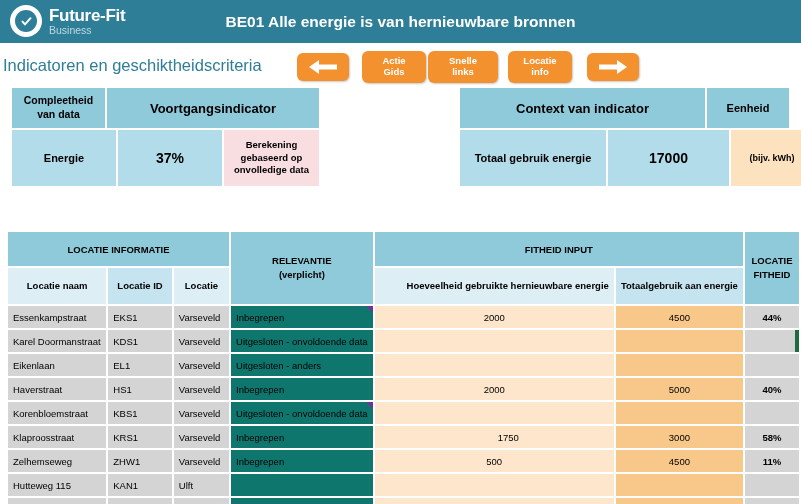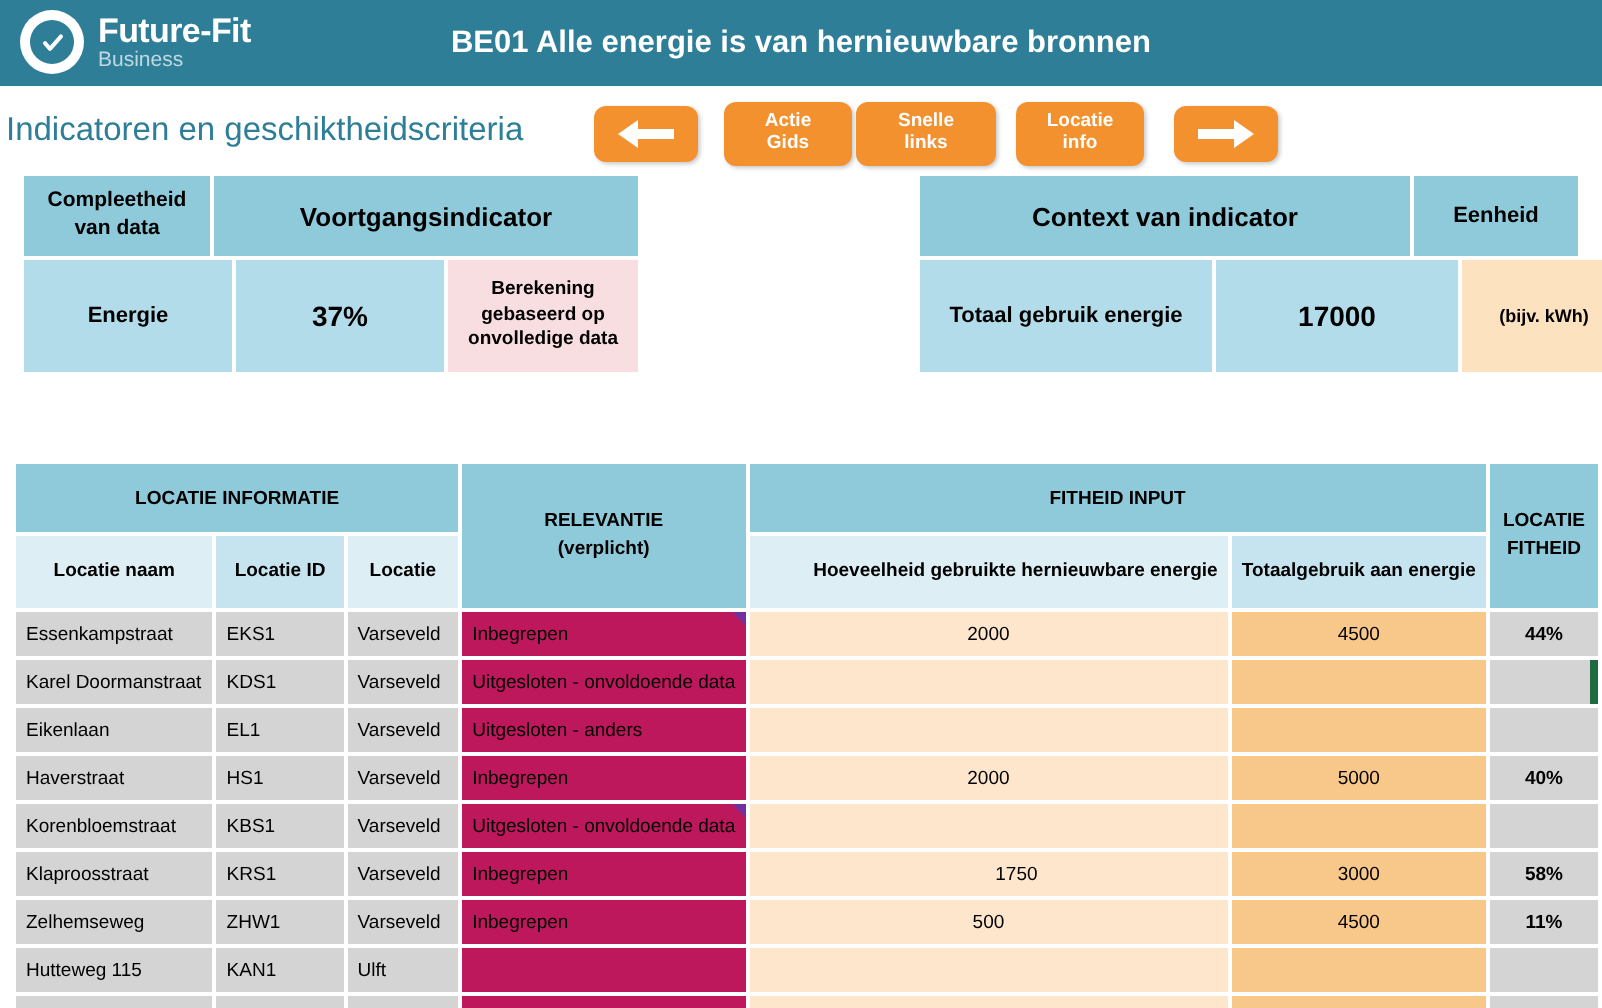--- a/index.html
+++ b/index.html
@@ -129,21 +129,21 @@
   .sub-hdr{
     background:#ddeef5;font-weight:bold;font-size:9.5px;
     text-align:center;white-space:normal;line-height:1.25;
   }
   .sub-hdr.mid{background:#c5e4ef;}
   .tall-hdr{
     background:#8fcada;font-weight:bold;font-size:11px;
     text-align:center;white-space:normal;line-height:1.5;
   }
   .c-grey{background:#d4d4d4;}
-  .c-orange{background:#be185d;}
+  .c-orange{background:#0f766e;}
   .c-lightpeach{background:#fde6cb;}
   .c-orange2{background:#f8c78a;}
   .ctr{text-align:center;}
   .bold{font-weight:bold;}
   .green-edge{
     position:absolute;top:0;right:0;width:4px;height:100%;
     background:#1e6b42;
   }
 </style>
 </head>

